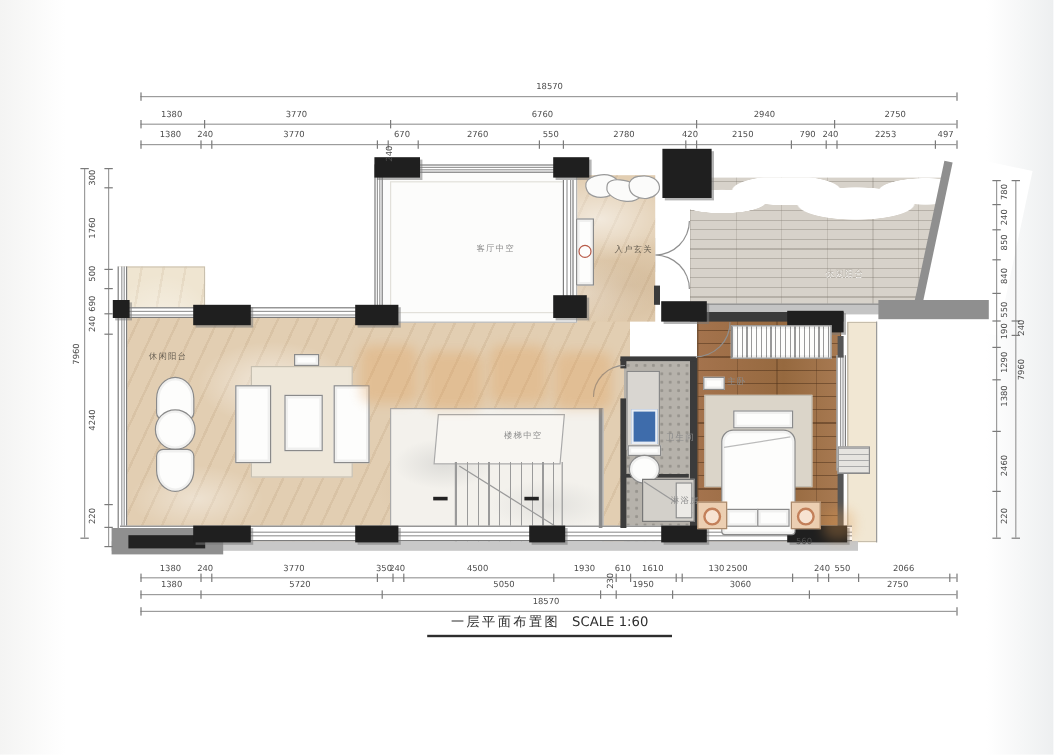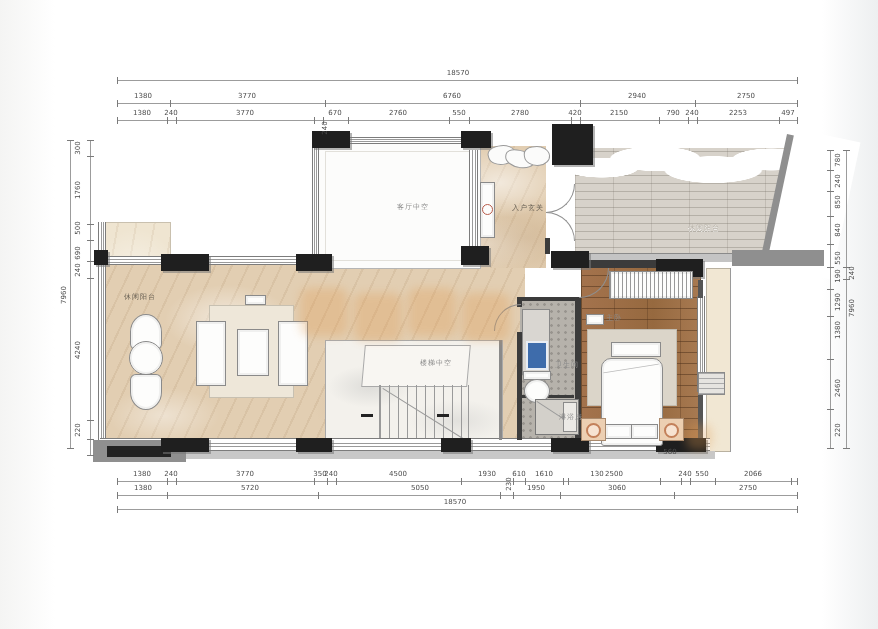--- a/index.html
+++ b/index.html
@@ -348,13 +348,16 @@
       <span class="rlabel" style="left: 397px; top: 207px;">客厅中空</span>
       <span class="rlabel onmarble" style="left: 512px; top: 208px;">入户玄关</span>
       <span class="rlabel emboss" style="left: 688px; top: 228px;">休闲阳台</span>
       <span class="rlabel onmarble" style="left: 124px; top: 297px;">休闲阳台</span>
       <span class="rlabel" style="left: 420px; top: 363px;">楼梯中空</span>
       <span class="rlabel" style="left: 598px; top: 318px;">主卧</span>
       <span class="rlabel" style="left: 551px; top: 365px;">卫生间</span>
       <span class="rlabel" style="left: 555px; top: 417px;">淋浴房</span>
     </div>
 
+  <div class="titleblock">
+    <span>一层平面布置图</span><span class="sc">SCALE 1:60</span>
+  </div>
 </div>
 
 </body></html>

